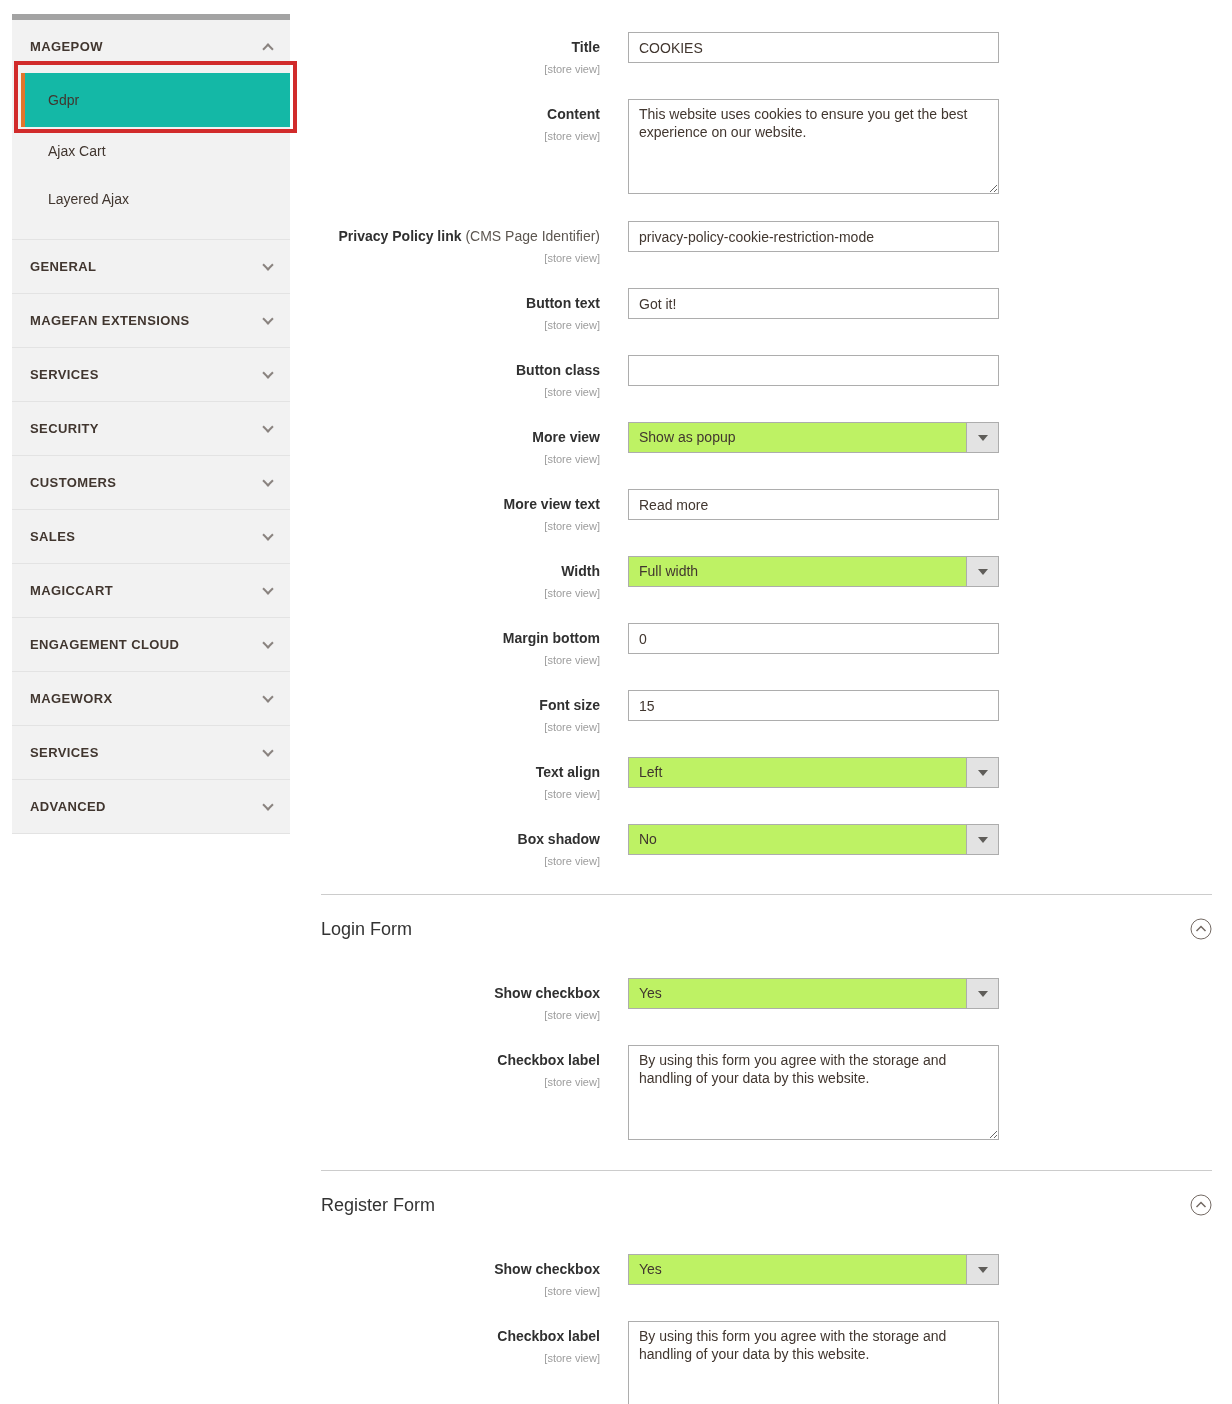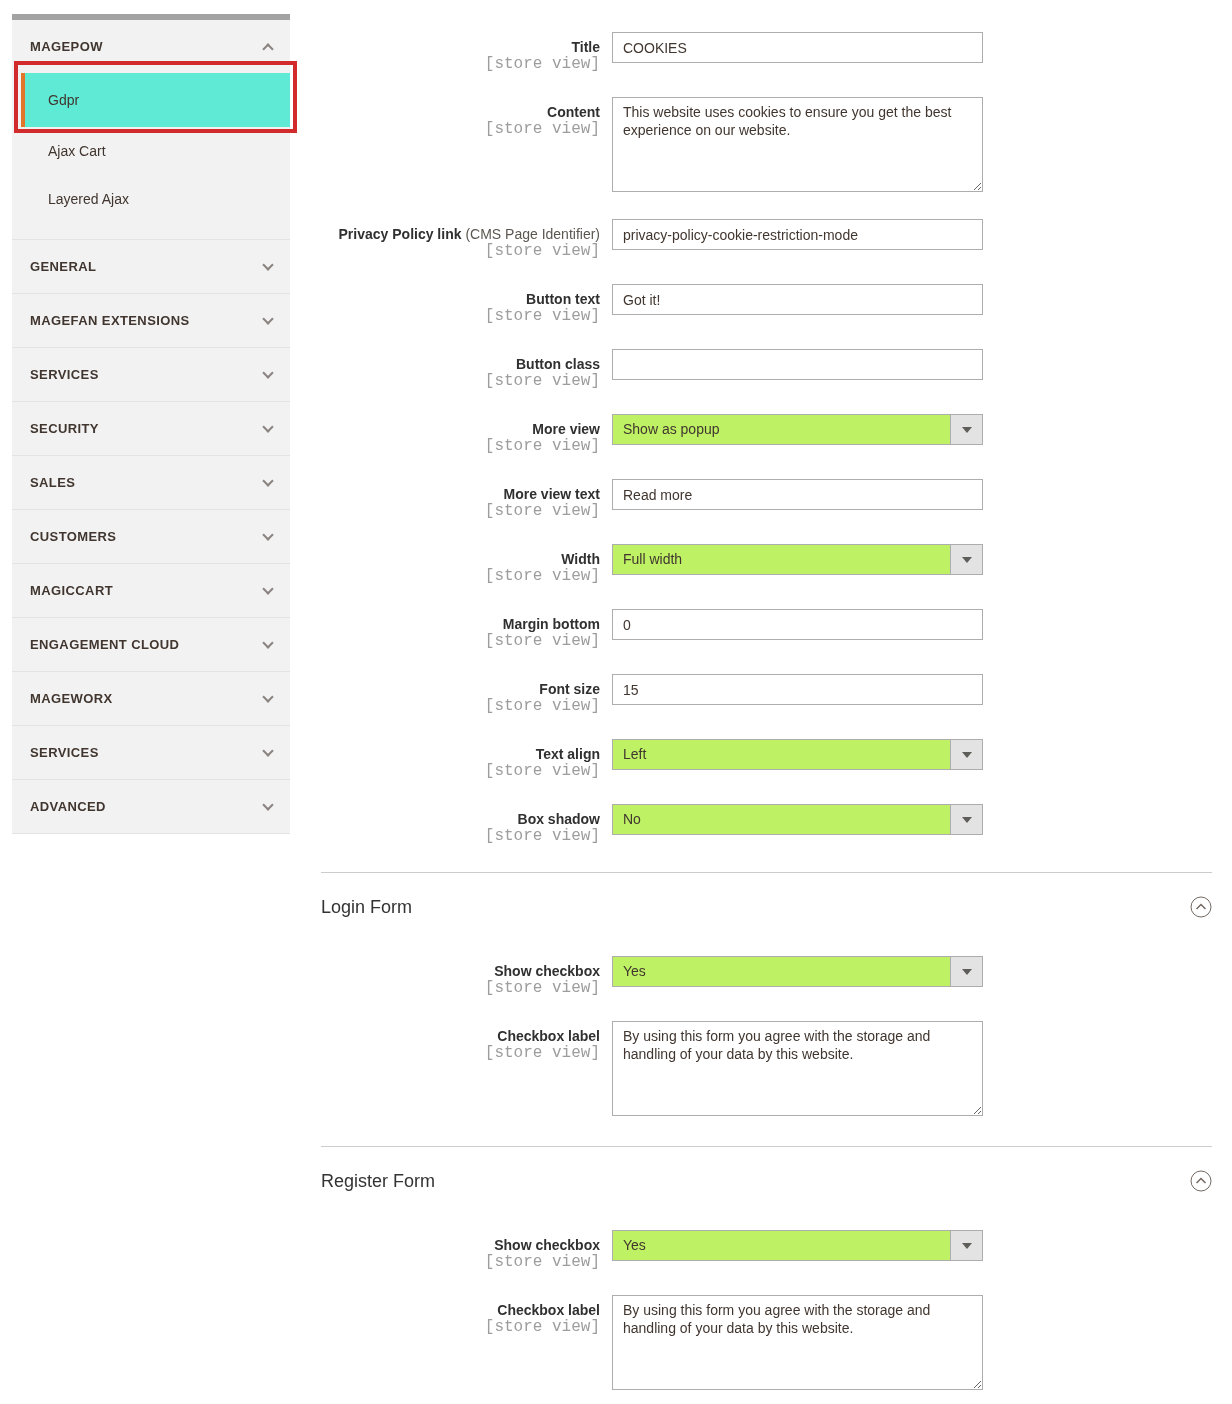--- a/index.html
+++ b/index.html
@@ -31,21 +31,21 @@
     border-right:2px solid #8a837f; border-bottom:2px solid #8a837f;
     transform:rotate(45deg); margin-top:-4px;
   }
   .chev.up { transform:rotate(-135deg); margin-top:5px; }
   .submenu { list-style:none; margin:0; padding:0 0 16px 0; }
   .submenu li {
     margin-left:9px; padding:16px 18px 16px 27px;
     font-size:14px; color:#41362f; cursor:pointer;
   }
   .submenu li.active {
-    position:relative; background:#5eead4;
+    position:relative; background:#14b8a6;
     border-left:4px solid var(--accent-orange);
     padding:19px 18px 19px 23px;
   }
   .red-box {
     position:absolute; left:-11px; right:-7px; top:-12px; bottom:-6px;
     border:4px solid var(--annotation-red);
     pointer-events:none;
   }
 
   
@@ -54,22 +54,22 @@
     display:flex; align-items:center; justify-content:space-between;
     margin-bottom:38px;
   }
   .section-title { font-size:18px; font-weight:normal; color:#333333; margin:0; }
   .collapse-btn { background:none; border:none; padding:0; cursor:pointer; line-height:0; }
 
   .row { display:flex; margin-bottom:24px; }
   .label-col { width:279px; flex:0 0 279px; text-align:right; padding-top:7px; }
   .lbl-b { font-weight:bold; font-size:14px; color:#303030; }
   .lbl-note { font-weight:normal; color:#5c5650; }
-  .scope { font-size:16px; color:#9d9d9d; margin-top:0;font-family:Liberation Mono, monospace; }
-  .control-col { width:371px; flex:0 0 371px; margin-left:12px; }
+  .scope { font-size:11px; color:#9d9d9d; margin-top:8px; }
+  .control-col { width:371px; flex:0 0 371px; margin-left:28px; }
 
   .input {
     width:100%; height:31px; border:1px solid #adadad; background:#fff;
     padding:0 10px; font-size:14px; color:#41362f;
     font-family:"Liberation Sans", sans-serif;
   }
   .textarea {
     width:100%; height:95px; border:1px solid #adadad; background:#fff;
     padding:6px 10px; font-size:14px; line-height:1.25; color:#41362f;
     font-family:"Liberation Sans", sans-serif; resize:both;
@@ -137,27 +137,27 @@
       </div>
     </div>
     <div class="nav-group">
       <div class="nav-header">
         <span>SECURITY</span>
         <span class="chev"></span>
       </div>
     </div>
     <div class="nav-group">
       <div class="nav-header">
+        <span>CUSTOMERS</span>
+        <span class="chev"></span>
+      </div>
+    </div>
+    <div class="nav-group">
+      <div class="nav-header">
         <span>SALES</span>
-        <span class="chev"></span>
-      </div>
-    </div>
-    <div class="nav-group">
-      <div class="nav-header">
-        <span>CUSTOMERS</span>
         <span class="chev"></span>
       </div>
     </div>
     <div class="nav-group">
       <div class="nav-header">
         <span>MAGICCART</span>
         <span class="chev"></span>
       </div>
     </div>
     <div class="nav-group">

